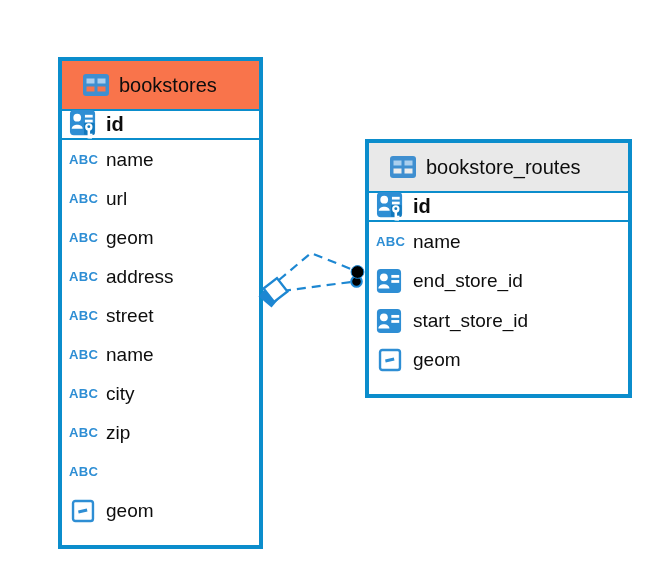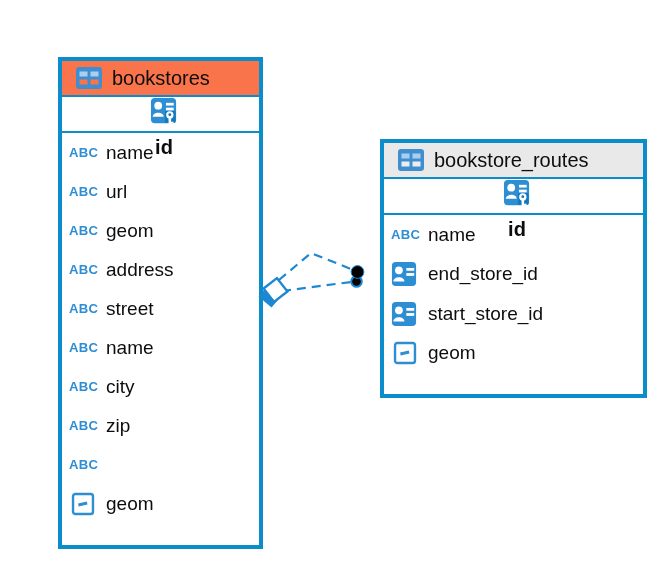--- a/index.html
+++ b/index.html
@@ -5,30 +5,30 @@
   html,body{margin:0;padding:0;}
   body{
     width:654px;height:570px;position:relative;background:#ffffff;
     font-family:"Liberation Sans",sans-serif;color:#0d0d0d;overflow:hidden;
   }
   .erd-table{
     position:absolute;background:#ffffff;
     border:4px solid #0b8dcc;box-sizing:border-box;
   }
   #table-bookstores{left:58px;top:57px;width:205px;height:492px;}
-  #table-bookstore-routes{left:380px;top:139px;width:267px;height:259px;}
+  #table-bookstore-routes{left:365px;top:139px;width:267px;height:259px;}
   .tbl-header{
-    height:34px;display:flex;align-items:center;padding-left:13px;gap:8px;
+    height:48px;display:flex;align-items:center;padding-left:20px;gap:8px;
     font-size:20px;
   }
   #table-bookstores .tbl-header{background:#f9744b;}
   #table-bookstore-routes .tbl-header{background:#e9e9e9;}
   .divider{height:0;border-top:2px solid #0b8dcc;}
   .row{display:flex;align-items:center;padding-left:7px;gap:8px;font-size:19px;}
-  .row.idrow{height:34px;font-size:20px;flex-direction:column;}
+  .row.idrow{height:27px;font-size:20px;}
   .row.idrow .col-name{font-weight:bold;}
   #table-bookstores .row.field{height:39.1px;}
   #table-bookstore-routes .row.field{height:39.5px;}
   .icon-box{width:29px;min-width:29px;display:flex;}
   .abc{
     color:#2e8ed4;font-weight:800;font-size:12.5px;letter-spacing:0.2px;
     transform:scale(1.05,0.95);transform-origin:left center;
   }
   .col-name{white-space:nowrap;}
   #relations-overlay{position:absolute;left:0;top:0;pointer-events:none;}

